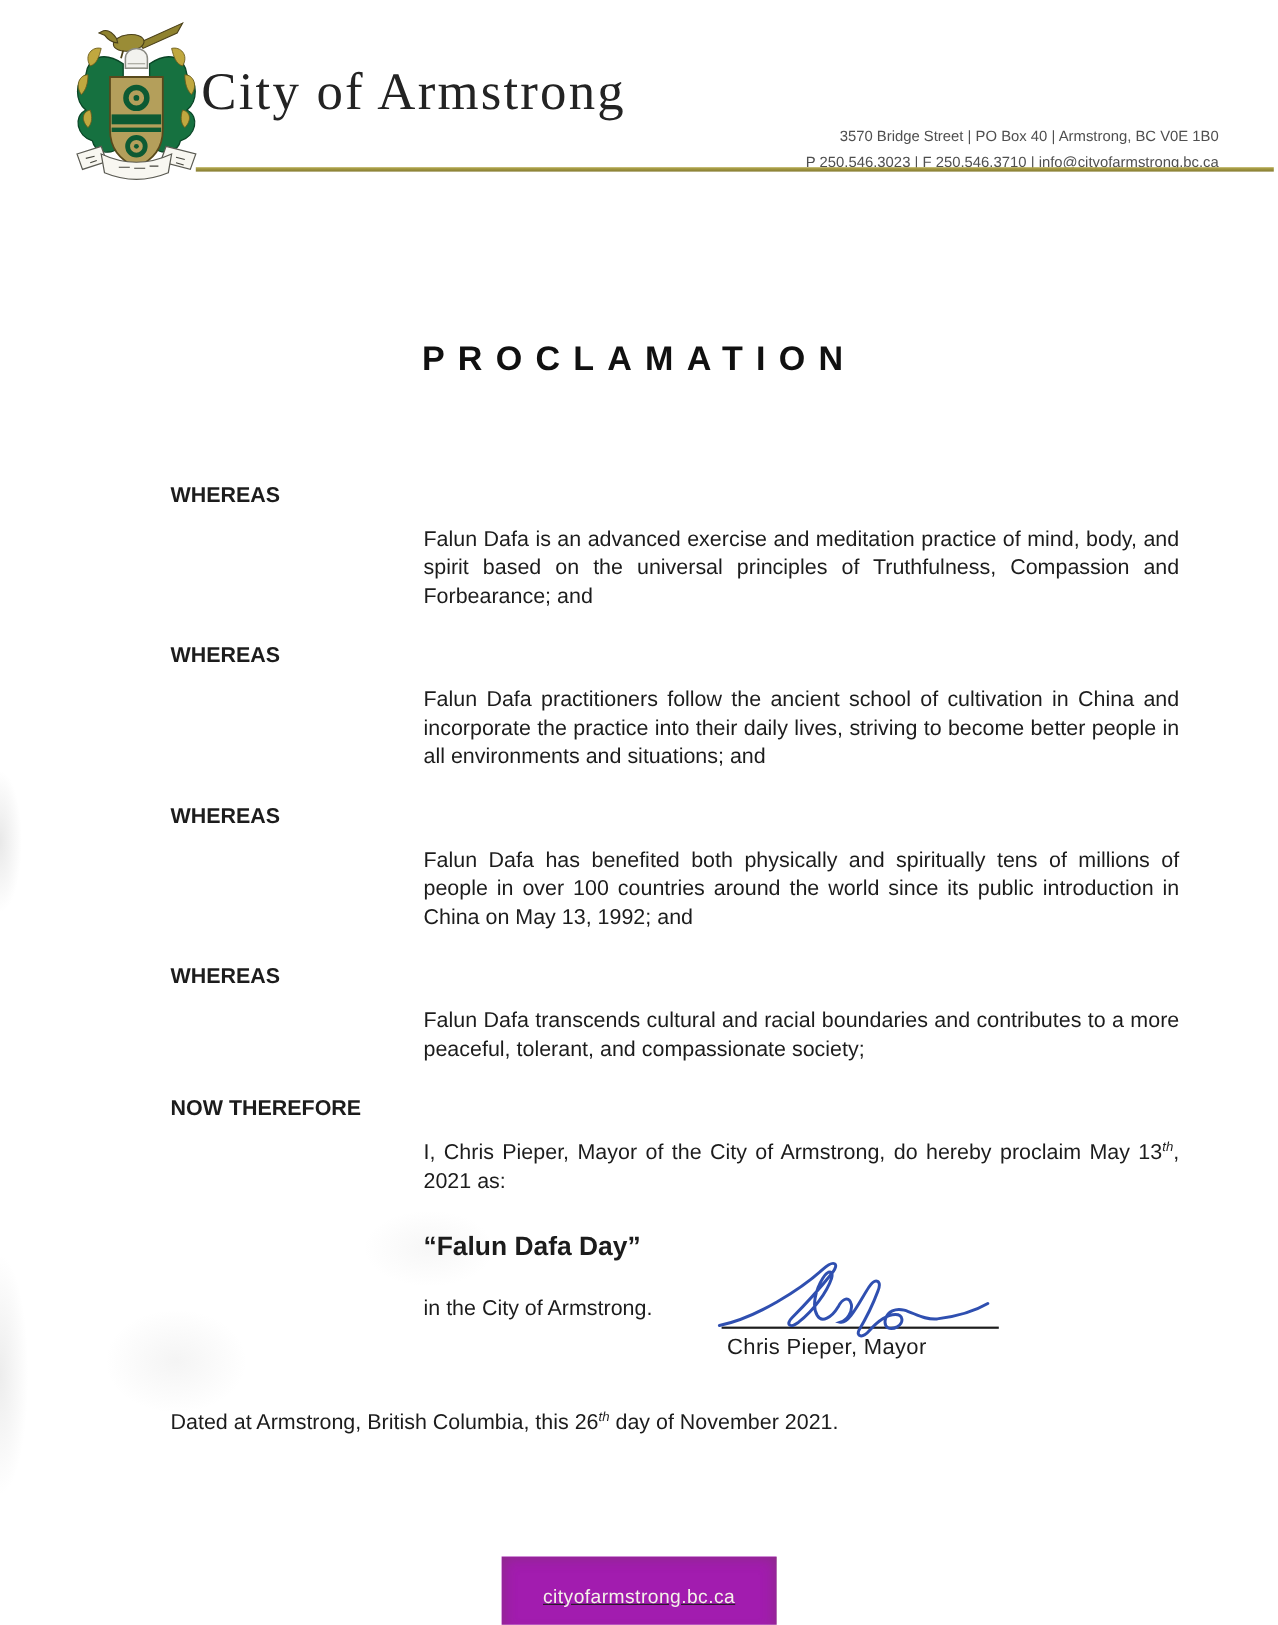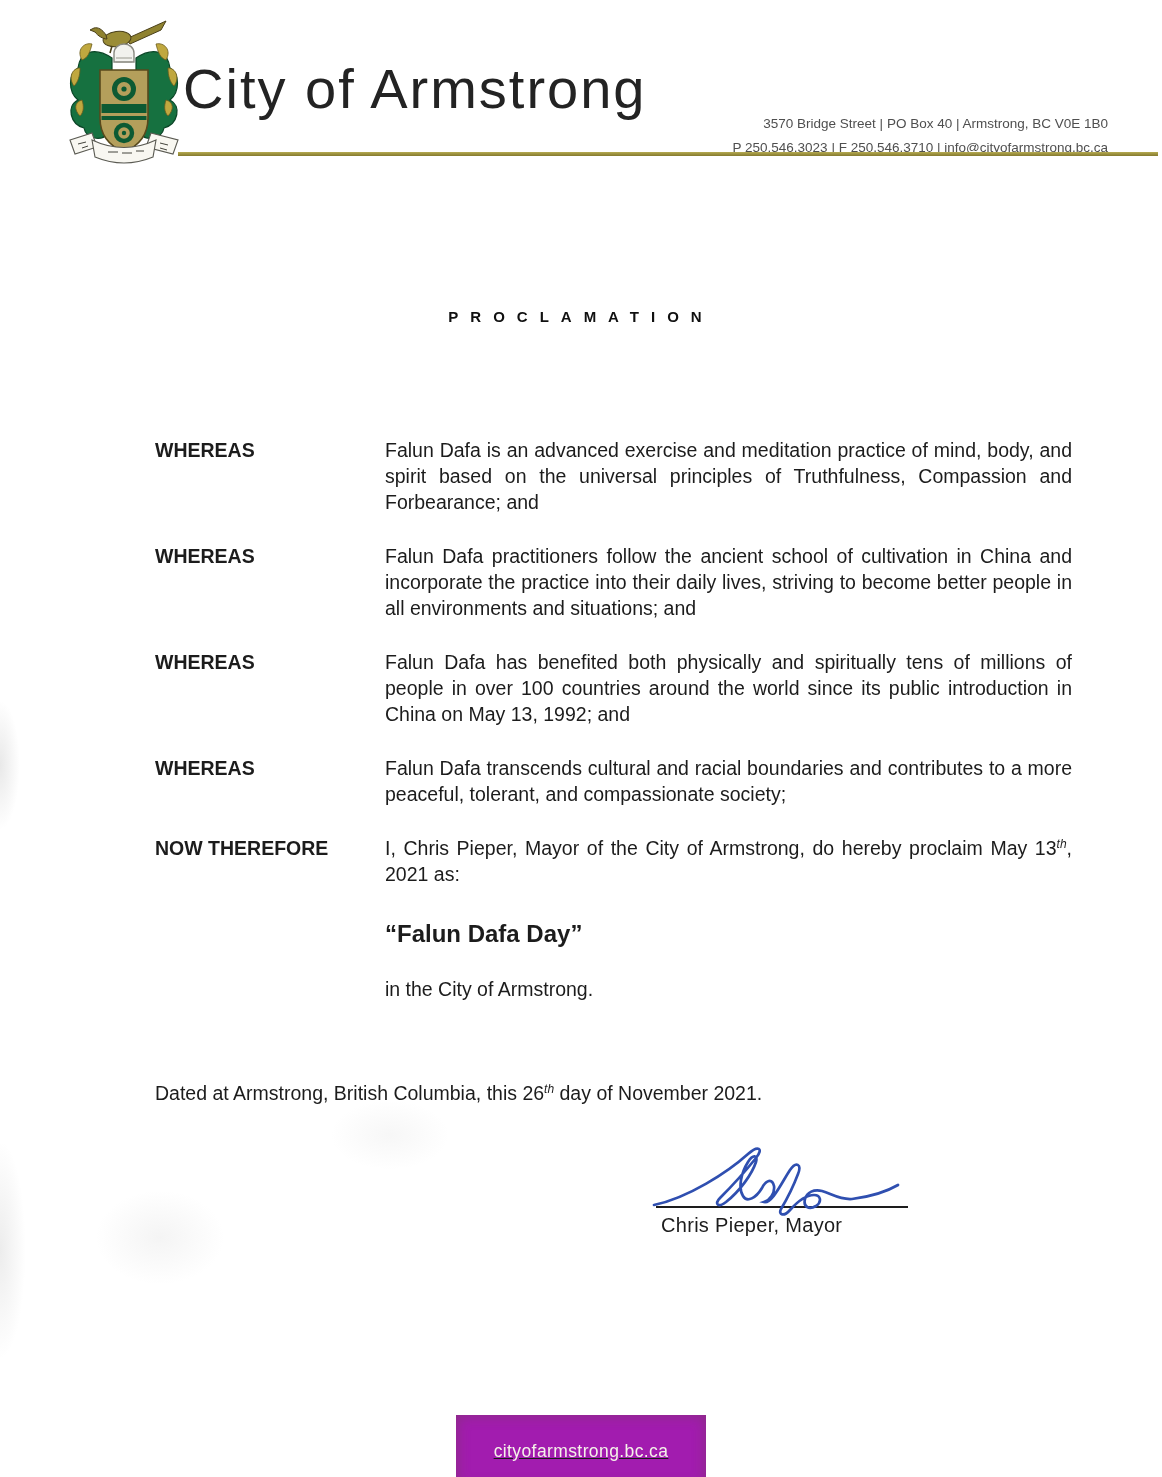--- a/index.html
+++ b/index.html
@@ -4,41 +4,41 @@
 <style>
   html,body{margin:0;padding:0;}
   body{
     width:1162px;height:1477px;background:#ffffff;position:relative;
     font-family:"Liberation Sans", sans-serif;color:#1c1c1c;overflow:hidden;
   }
   
   .crest{position:absolute;left:60px;top:12px;width:128px;height:158px;}
   .org-name{
     position:absolute;left:183px;top:56px;
-    font-family:Liberation Sans, sans-serif;font-size:56px;color:#232323;
+    font-family:Liberation Serif, serif;font-size:48px;color:#232323;
     letter-spacing:2px;white-space:nowrap;
   }
   .contact{
     position:absolute;right:54px;top:88px;text-align:right;
     font-size:13.5px;color:#4f4f4f;line-height:24px;white-space:nowrap;margin-top:24px;
   }
   .rule{
     position:absolute;left:178px;right:4px;top:152px;height:4px;
     background:linear-gradient(to bottom,#b6ab52 0%,#9a8f3c 55%,#857b31 100%);
   }
   
   .title-block{position:absolute;left:0;right:0;top:308px;text-align:center;}
-  .doc-title{font-size:15px;font-weight:bold;letter-spacing:12px;padding-left:0;color:#101010;}
+  .doc-title{font-size:31px;font-weight:bold;letter-spacing:12px;padding-left:0;color:#101010;}
   .doc-subtitle{margin-top:33px;font-size:21px;font-weight:bold;letter-spacing:1.5px;color:#101010;}
   
   .main{position:absolute;left:155px;top:437px;width:917px;font-size:19.5px;line-height:26px;}
   .clause{display:grid;grid-template-columns:230px 1fr;margin-bottom:28px;}
   .clause:last-of-type{margin-bottom:0;}
   .clause-label{font-weight:bold;white-space:nowrap;}
-  .clause-text{text-align:justify;text-justify:inter-word;}
+  .clause-text{text-align:justify;text-justify:inter-word;margin-top:40px;}
   sup{font-size:12px;line-height:0;vertical-align:super;font-style:italic;}
   .day-line{
     margin-left:230px;margin-top:34px;text-align:left;padding-right:100px;
     font-weight:bold;font-size:24px;
   }
   .closing-line{margin-left:230px;margin-top:29px;}
   .dated-line{margin-top:78px;}
   
   .sig-block{position:absolute;left:648px;top:1138px;width:290px;height:110px;}
   .sig-ink{position:absolute;left:0;top:0;width:262px;height:80px;z-index:2;}

